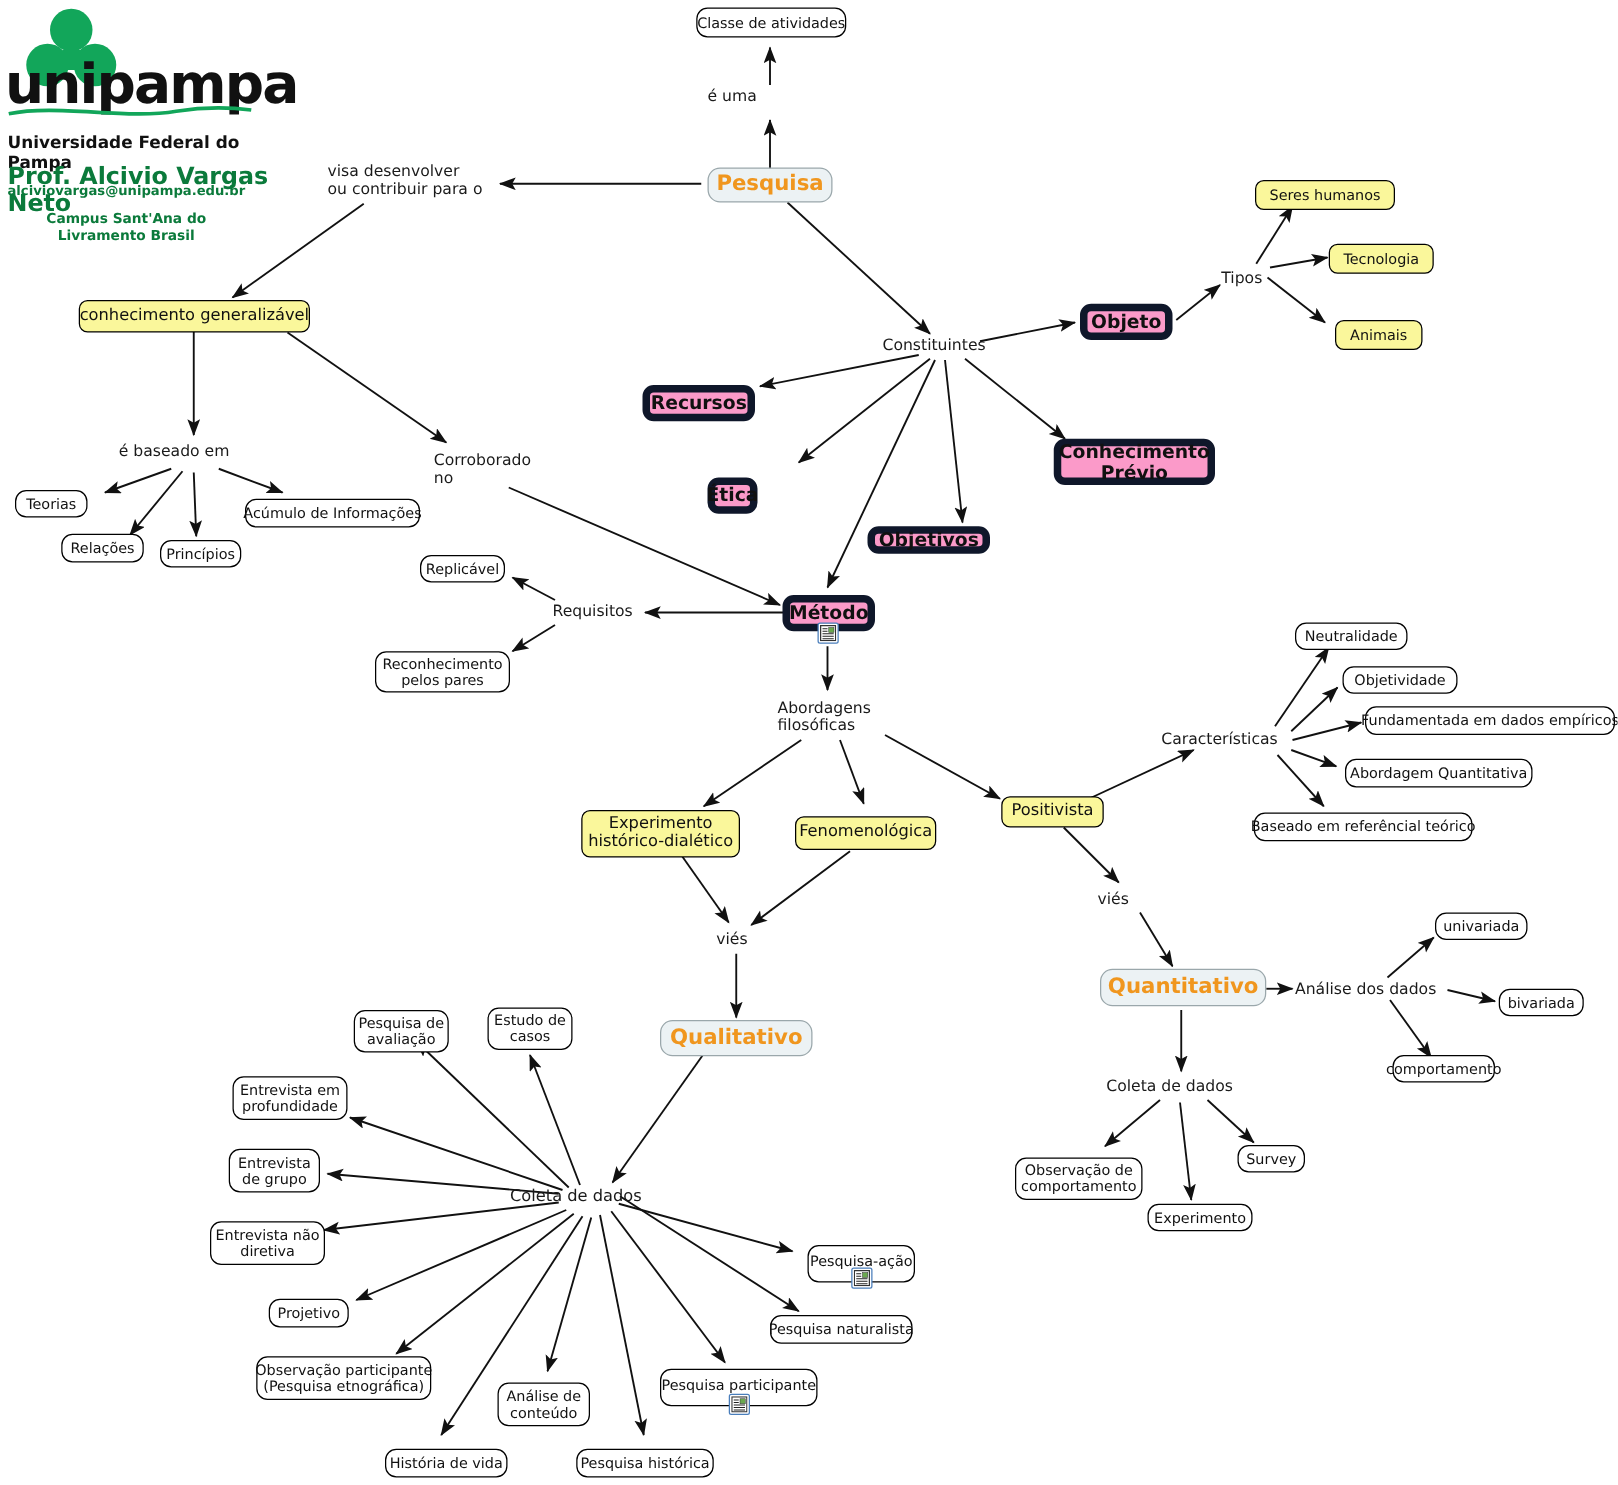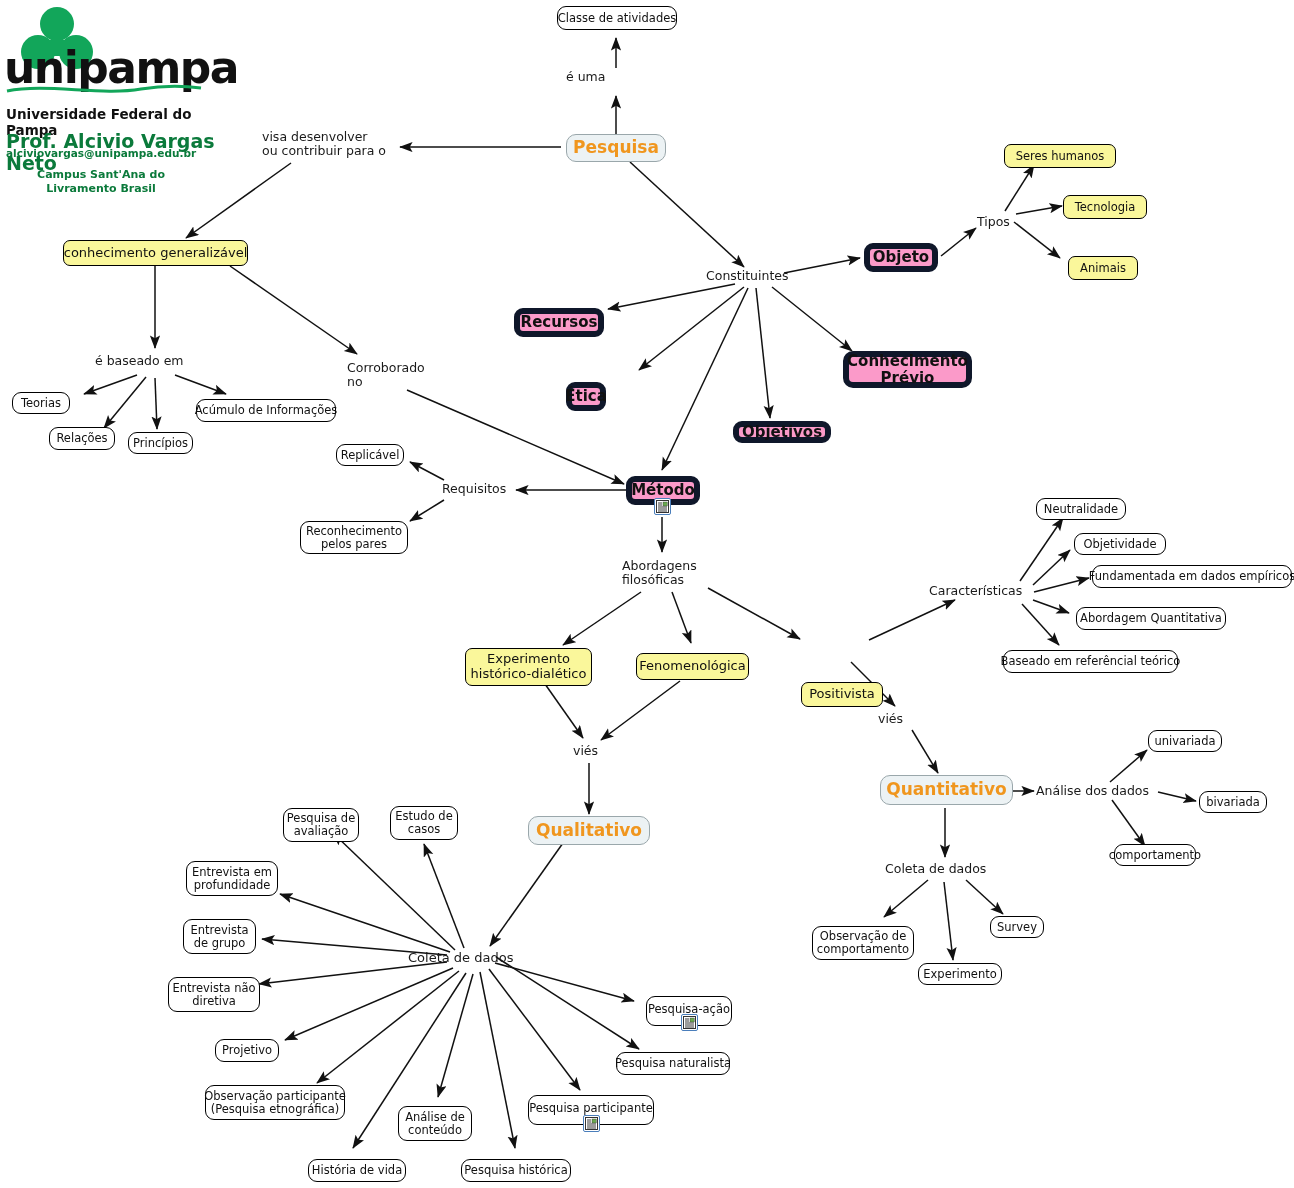--- a/index.html
+++ b/index.html
@@ -198,43 +198,43 @@
   <div class="node plain" style="left:300px;top:521px;width:108px;height:33px;">Reconhecimento
 pelos pares</div>
 
   <div class="node pink" style="left:864px;top:243px;width:74px;height:29px;">Objeto</div>
   <div class="node yellow sm" style="left:1004px;top:144px;width:112px;height:24px;">Seres humanos</div>
   <div class="node yellow sm" style="left:1063px;top:195px;width:84px;height:24px;">Tecnologia</div>
   <div class="node yellow sm" style="left:1068px;top:256px;width:70px;height:24px;">Animais</div>
 
   <div class="node pink" style="left:514px;top:308px;width:90px;height:29px;">Recursos</div>
   <div class="node pink" style="left:566px;top:382px;width:40px;height:29px;">Ética</div>
-  <div class="node pink" style="left:843px;top:351px;width:129px;height:37px;border-radius:10px;">Conhecimento
+  <div class="node pink" style="left:843px;top:351px;width:129px;height:37px;">Conhecimento
 Prévio</div>
-  <div class="node pink" style="left:733px;top:421px;width:98px;height:19px;">Objetivos</div>
+  <div class="node pink" style="left:694px;top:421px;width:98px;height:19px;">Objetivos</div>
 
   <div class="node pink" style="left:626px;top:476px;width:74px;height:29px;">Método</div>
   <div class="res-icon" style="left:654px;top:498px;">
     <svg width="13" height="13" viewBox="0 0 13 13">
       <rect x="0.5" y="0.5" width="12" height="12" fill="#fff" stroke="#333" stroke-width="1"></rect>
       <rect x="7" y="2" width="4.2" height="4" fill="#6aa84f" stroke="#333" stroke-width="0.4"></rect>
       <g stroke="#222" stroke-width="0.9">
         <line x1="2" y1="3" x2="6" y2="3"></line>
           <line x1="2" y1="5" x2="6" y2="5"></line>
         <line x1="2" y1="7" x2="11" y2="7"></line>
           <line x1="2" y1="9" x2="11" y2="9"></line>
         <line x1="2" y1="11" x2="11" y2="11"></line>
       </g>
     </svg>
   </div>
 
   <div class="node yellow" style="left:465px;top:648px;width:127px;height:38px;">Experimento
 histórico-dialético</div>
   <div class="node yellow" style="left:636px;top:653px;width:113px;height:27px;">Fenomenológica</div>
-  <div class="node yellow" style="left:801px;top:637px;width:82px;height:25px;margin-top:45px;">Positivista</div>
+  <div class="node yellow" style="left:801px;top:637px;width:82px;height:25px;">Positivista</div>
 
   <div class="node plain" style="left:1036px;top:498px;width:90px;height:22px;">Neutralidade</div>
   <div class="node plain" style="left:1074px;top:533px;width:92px;height:22px;">Objetividade</div>
   <div class="node plain" style="left:1092px;top:565px;width:200px;height:23px;">Fundamentada em dados empíricos</div>
   <div class="node plain" style="left:1076px;top:607px;width:150px;height:23px;">Abordagem Quantitativa</div>
   <div class="node plain" style="left:1003px;top:650px;width:175px;height:23px;">Baseado em referêncial teórico</div>
 
   <div class="node concept" style="left:528px;top:816px;width:122px;height:29px;">Qualitativo</div>
   <div class="node concept" style="left:880px;top:775px;width:133px;height:30px;">Quantitativo</div>
 

